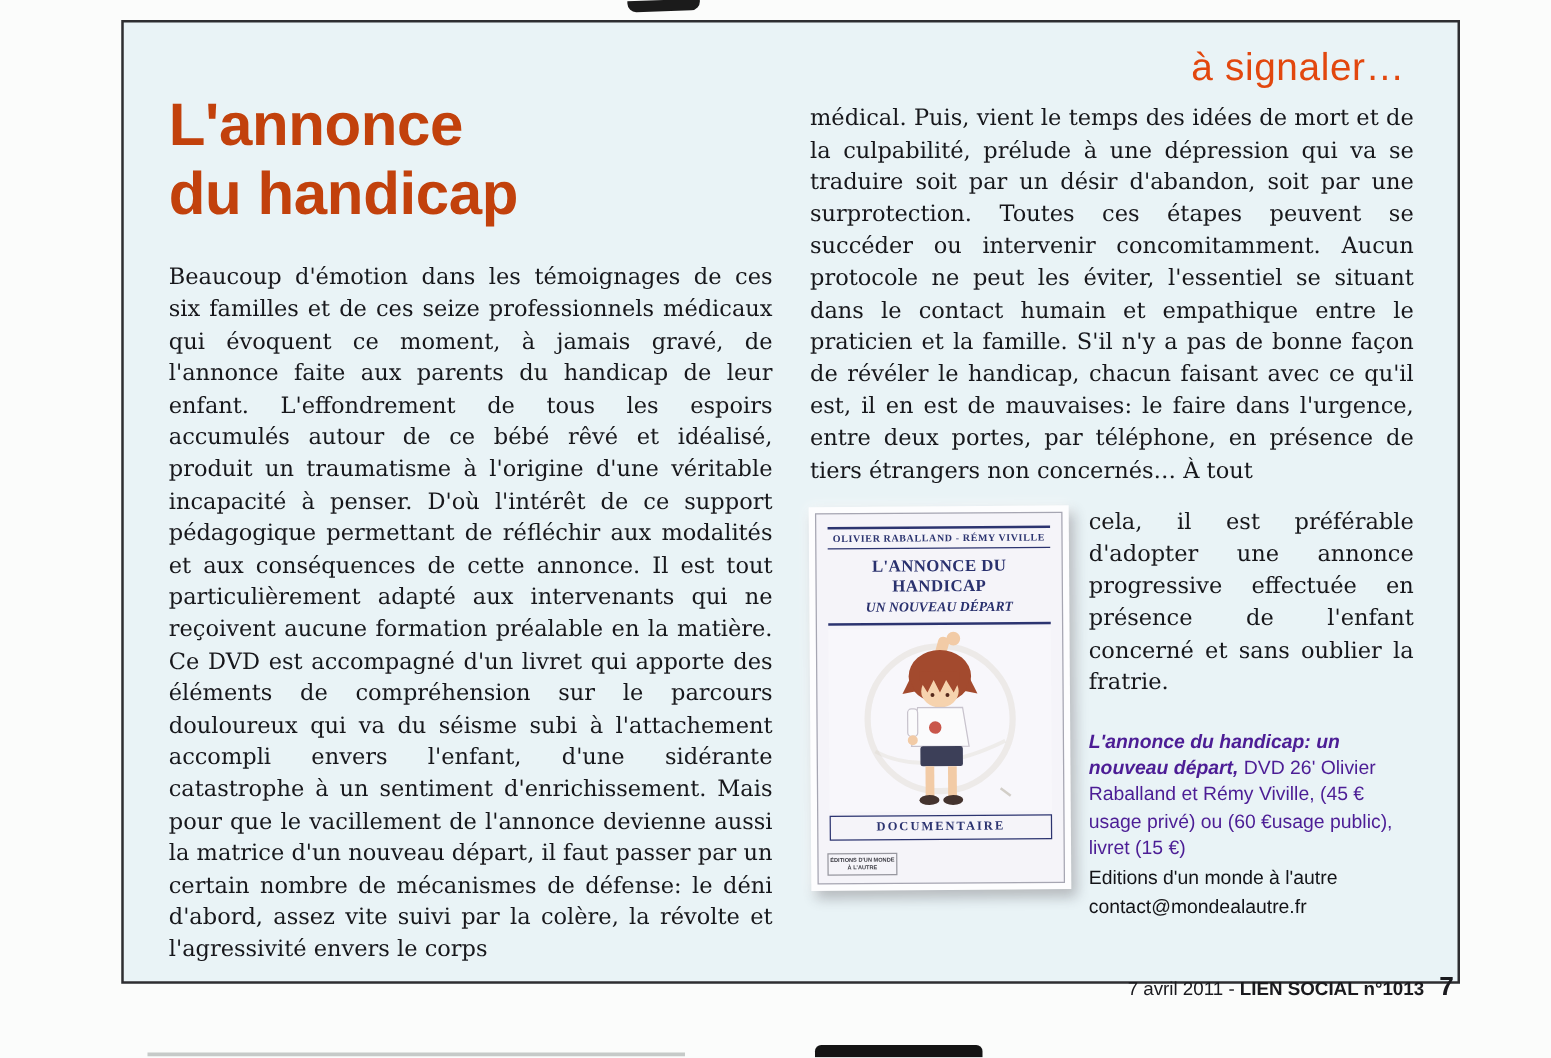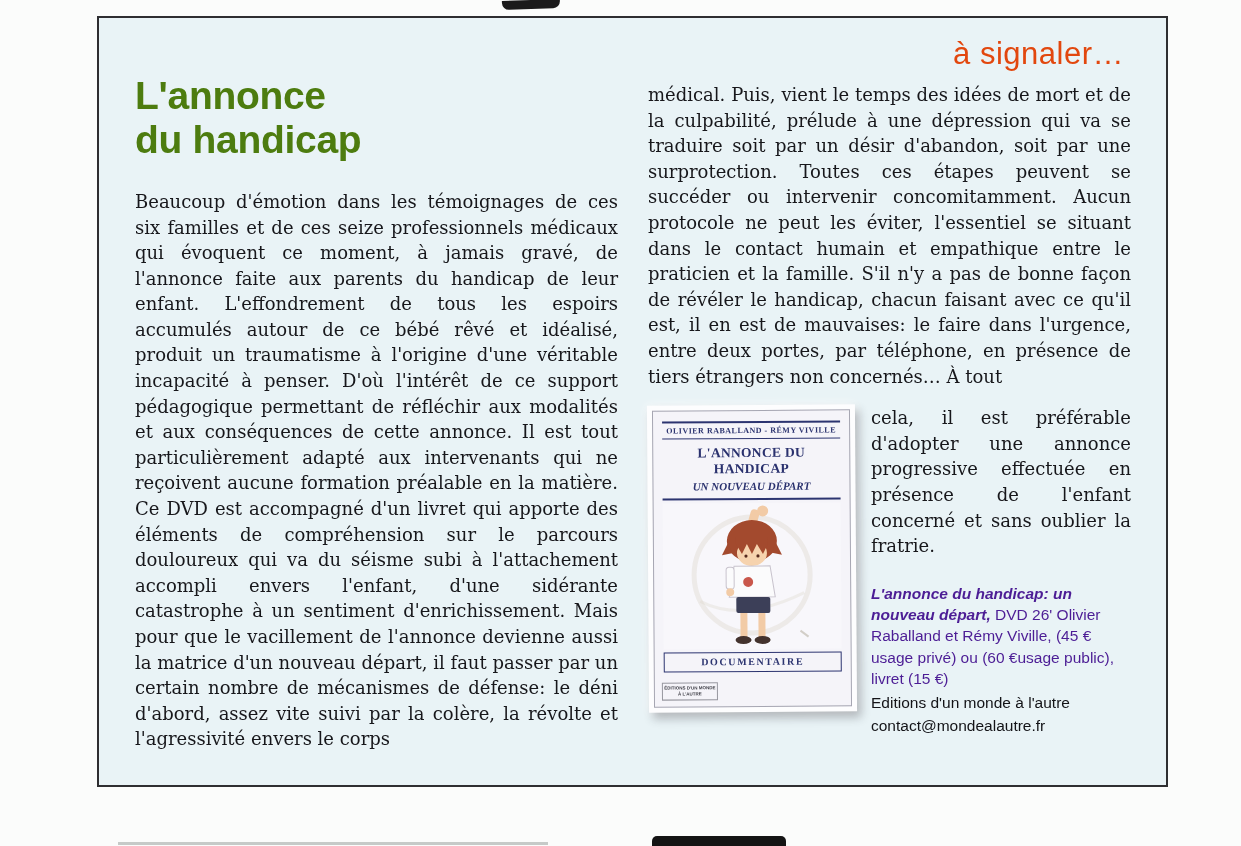--- a/index.html
+++ b/index.html
@@ -23,21 +23,21 @@
   }
   .flag{
     position:absolute;top:18px;right:42px;
     font-family:"Liberation Sans",sans-serif;font-size:31px;color:#e2470e;letter-spacing:.5px;
   }
   .columns{position:absolute;left:36px;top:0;width:996px;height:745px;display:flex;gap:30px;}
   .col{flex:0 0 483px;width:483px;box-sizing:border-box;}
 
   .article-title{
     font-family:"Liberation Sans",sans-serif;font-weight:700;letter-spacing:-.3px;
-    color:#4d7c0f;font-size:39px;line-height:1.14;margin:56px 0 26px 0;
+    color:#c2410c;font-size:48px;line-height:1.14;margin:56px 0 26px 0;
   }
   .body-text{
     margin:0;font-size:18px;line-height:25.6px;color:#17171b;text-align:justify;
   }
   .col-right{padding-top:64px;}
   .media-row{display:flex;gap:15px;margin-top:16px;align-items:flex-start;}
 
   
   .dvd-mat{
     flex:0 0 208px;width:208px;background:#fdfdfe;padding:5px;box-sizing:border-box;
@@ -158,18 +158,19 @@
             <div class="cap-line">Editions d'un monde à l'autre</div>
             <div class="cap-line">contact@mondealautre.fr</div>
           </div>
 
         </div>
       </div>
 
     </div>
   </div>
 
+  <div class="footer"><span>7 avril 2011 - </span><span class="f-mag">LIEN SOCIAL n°1013</span><span class="f-page">7</span></div>
 
   <div class="smudge-top"></div>
   <div class="smudge-bottom"></div>
   <div class="smudge-bottom-faint"></div>
 
 </div>
 
 </body></html>

